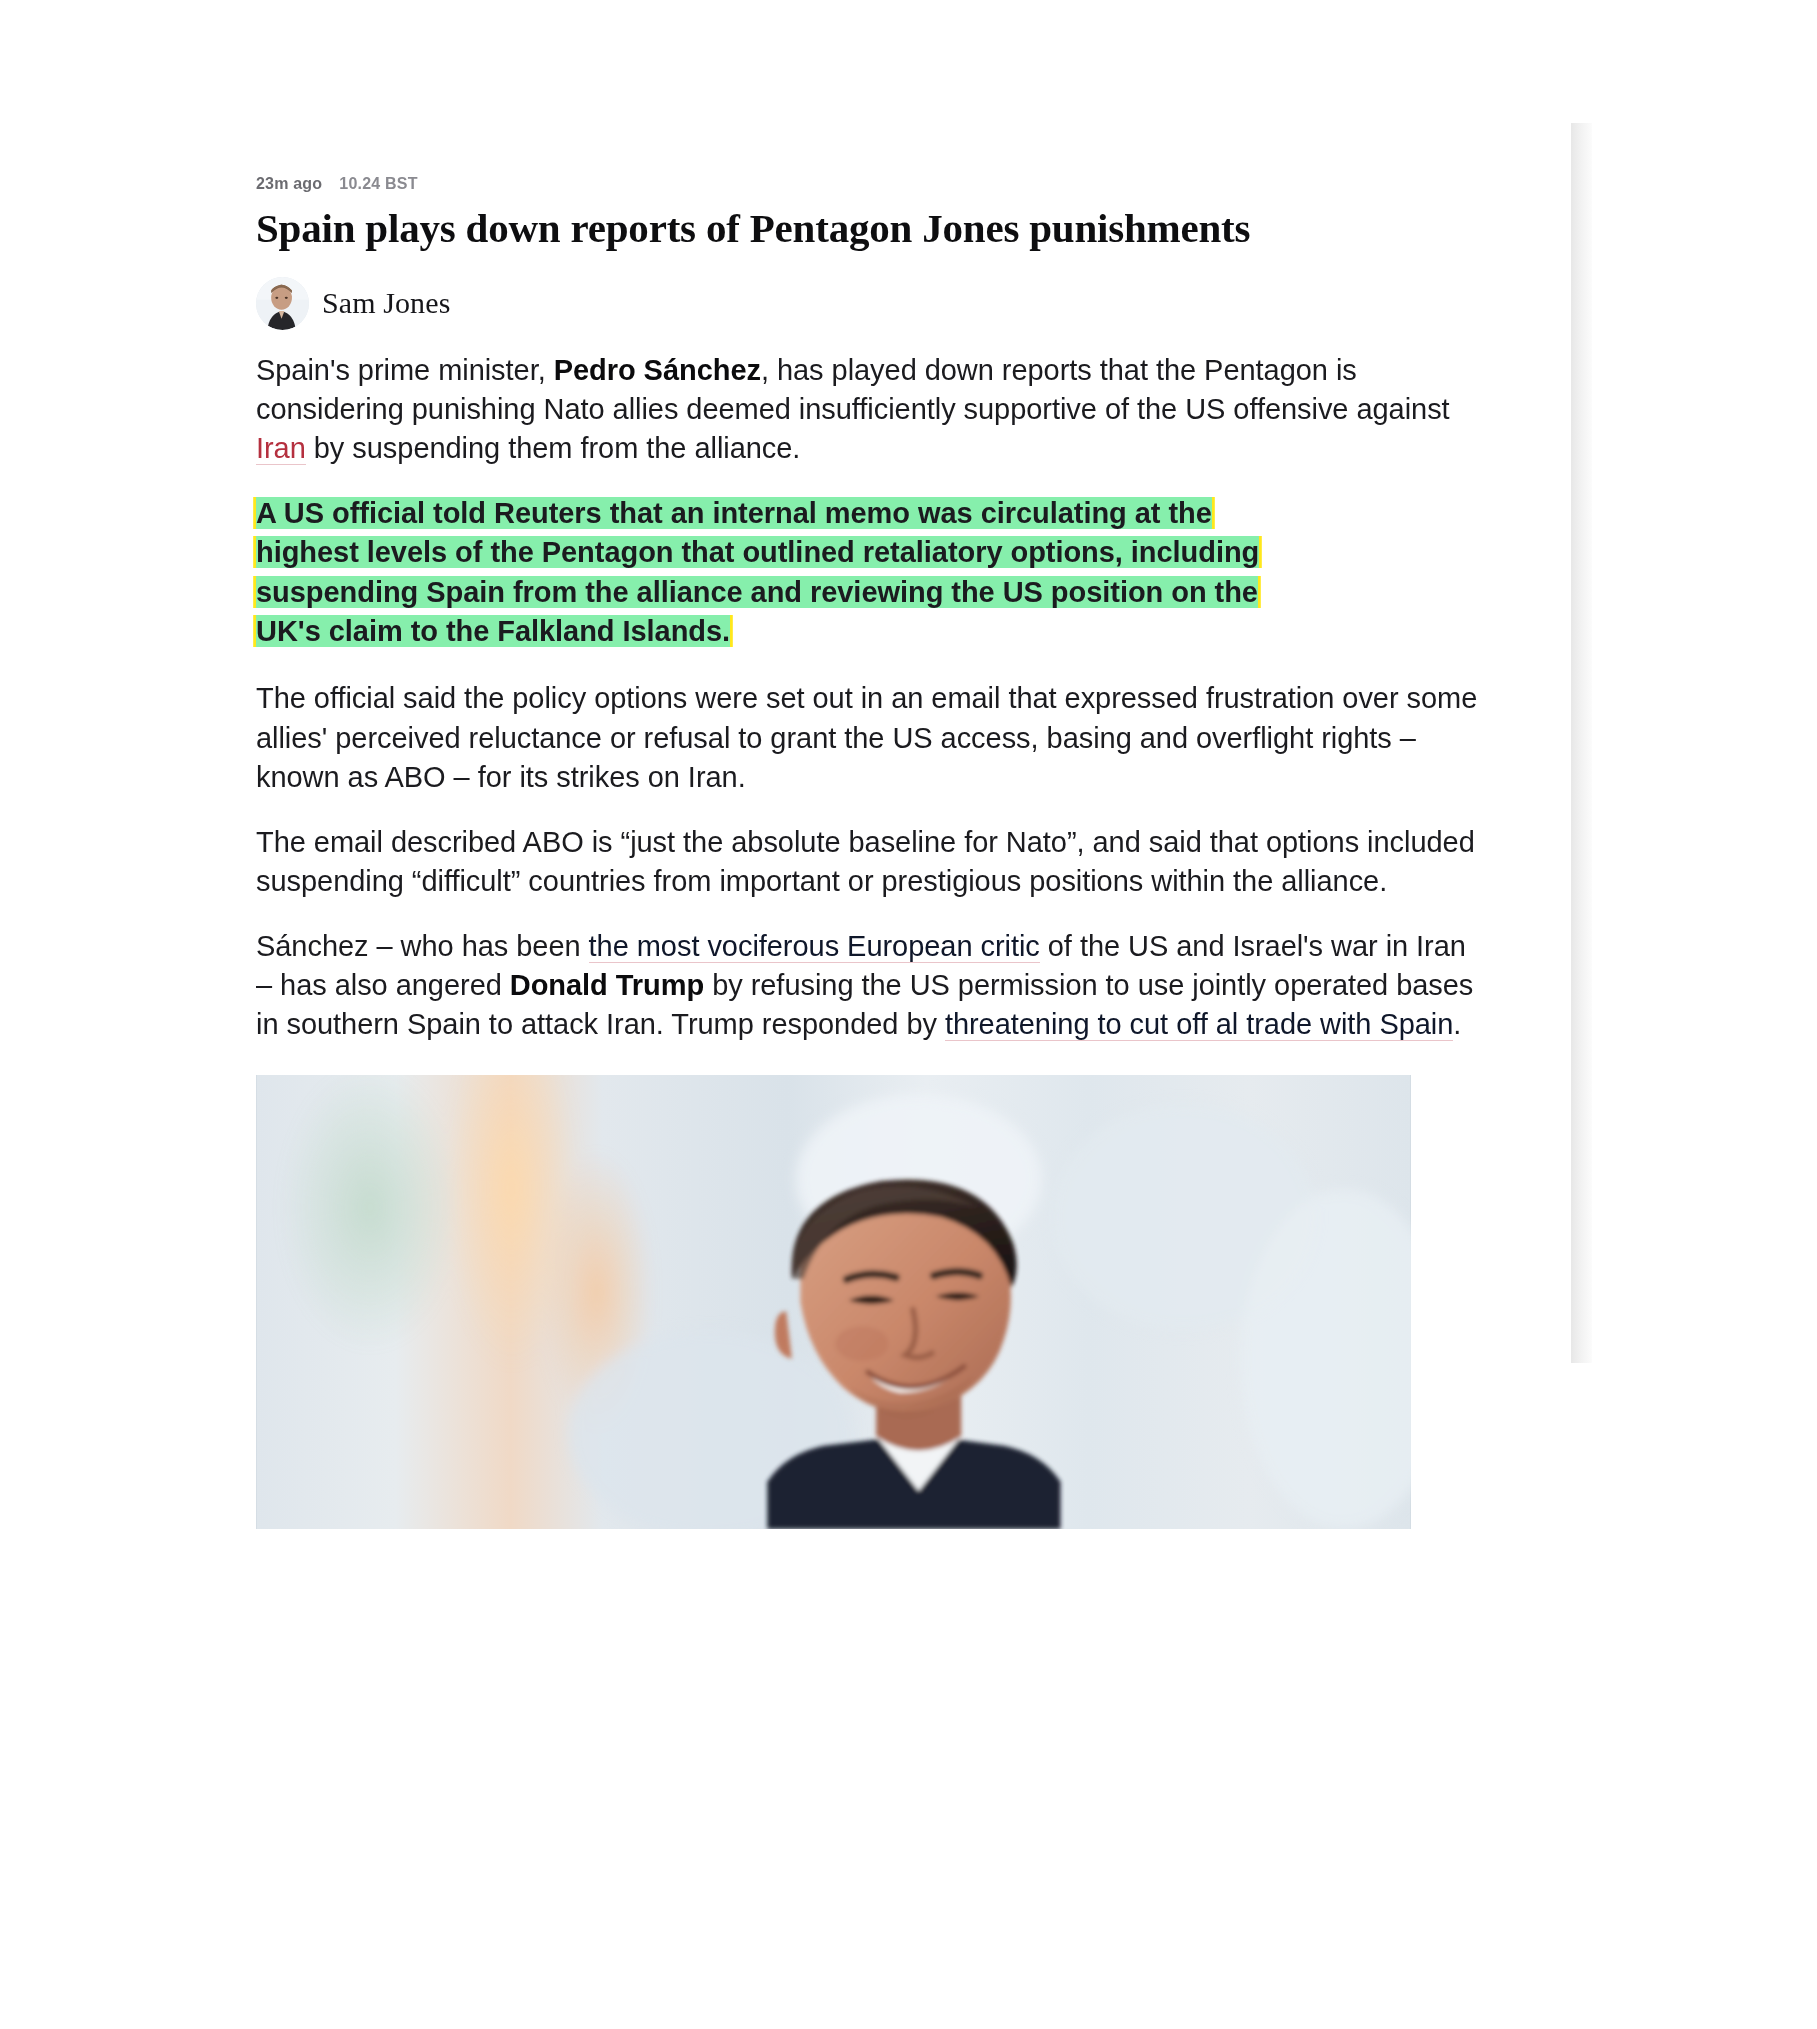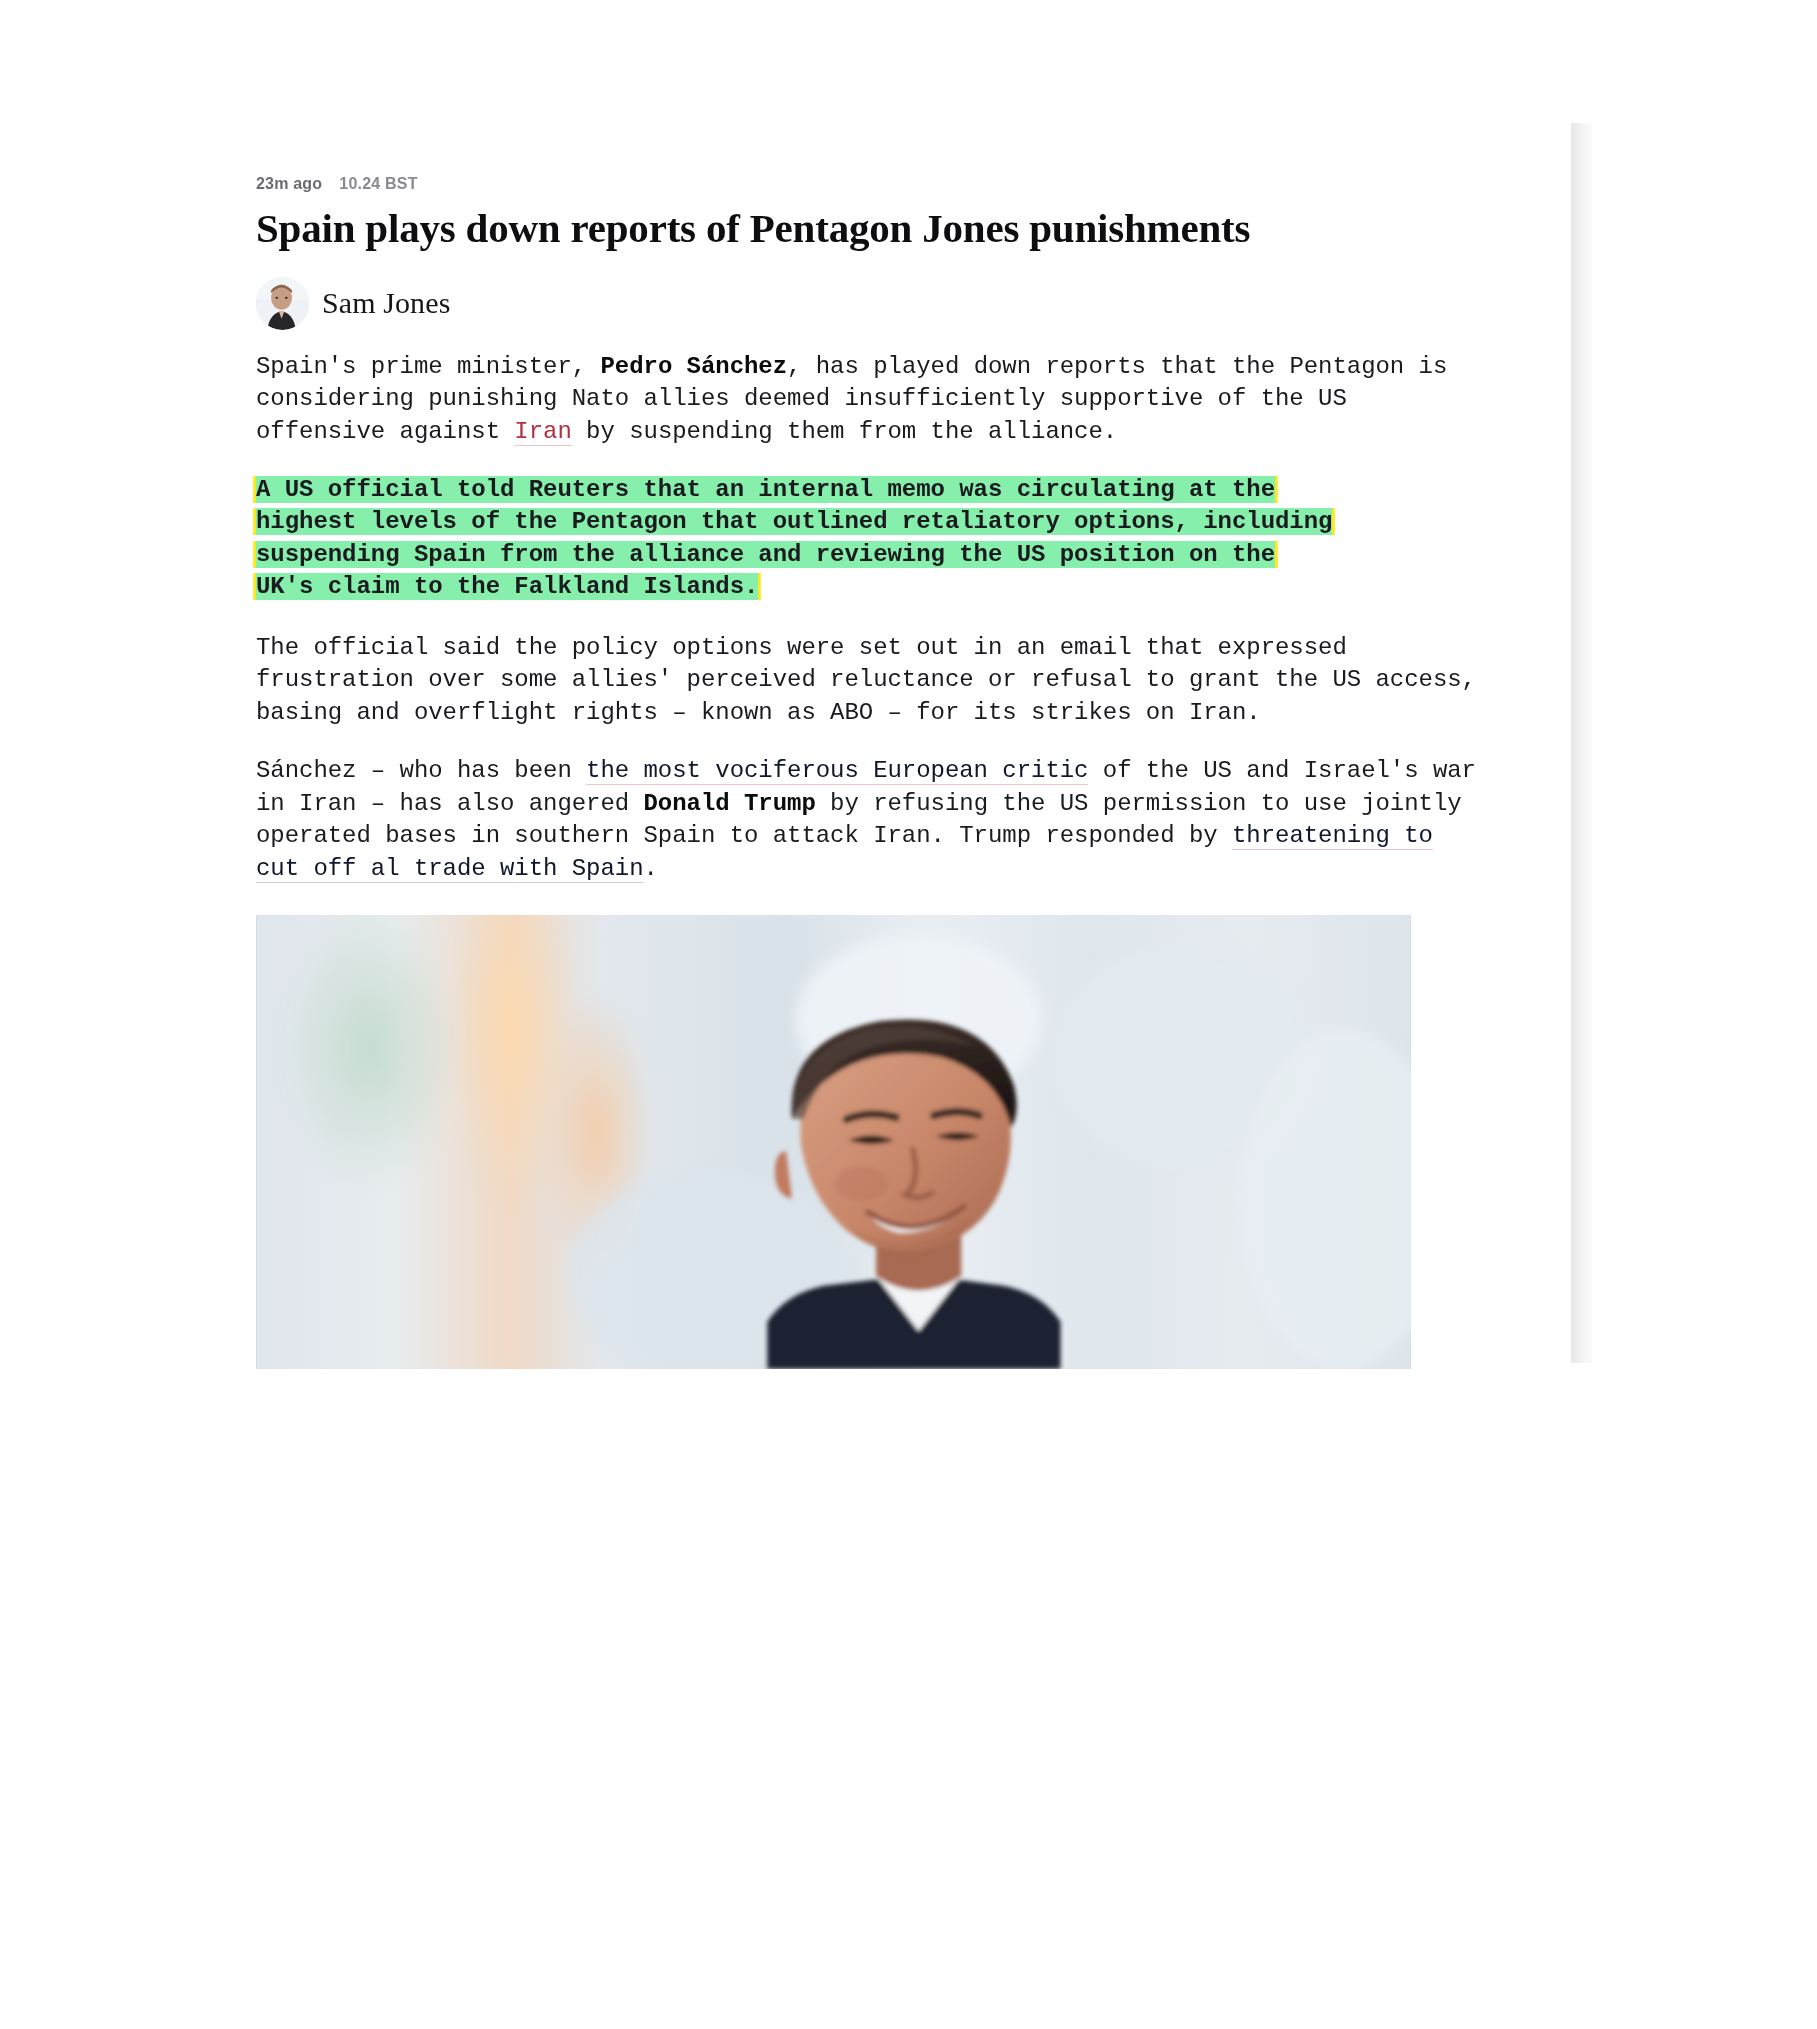--- a/index.html
+++ b/index.html
@@ -86,22 +86,22 @@
   }
   .avatar svg { display: block; width: 53px; height: 53px; filter: blur(0.6px); }
   .byline-name {
     font-family: "Liberation Serif", serif;
     font-size: 30px;
     color: #16161a;
     letter-spacing: 0.1px;
   }
 
   p.body-text {
-    font-family: Liberation Mono, monospace;
-    font-size: 24px;
+    font-family: Liberation Sans, sans-serif;
+    font-size: 29px;
     line-height: 1.355;
     color: #1b1b1f;
     margin: 0 0 25.6px 0;
     letter-spacing: -0.05px;
   }
   p.body-text:last-of-type { margin-bottom: 0; }
 
   .bold { font-weight: 700; color: #0b0b0d; }
   a.link {
     color: #b5303f;
@@ -178,20 +178,21 @@
 
     <p class="body-text highlighted">
       <span class="hl-line">A US official told Reuters that an internal memo was circulating at the</span><br>
       <span class="hl-line">highest levels of the Pentagon that outlined retaliatory options, including</span><br>
       <span class="hl-line">suspending Spain from the alliance and reviewing the US position on the</span><br>
       <span class="hl-line">UK's claim to the Falkland Islands.</span>
     </p>
 
     <p class="body-text">The official said the policy options were set out in an email that expressed frustration over some allies' perceived reluctance or refusal to grant the US access, basing and overflight rights – known as ABO – for its strikes on Iran.</p>
 
+    <p class="body-text">The email described ABO is “just the absolute baseline for Nato”, and said that options included suspending “difficult” countries from important or prestigious positions within the alliance.</p>
 
     <p class="body-text">
       <span>Sánchez – who has been </span><a class="link strong" href="#">the most vociferous European critic</a><span> of the US and Israel's war in Iran – has also angered </span><span class="bold">Donald Trump</span><span> by refusing the US permission to use jointly operated bases in southern Spain to attack Iran. Trump responded by </span><a class="link strong" href="#">threatening to cut off al trade with Spain</a><span>.</span>
     </p>
 
     <div class="photo-wrap">
       <svg width="1155" height="454" viewBox="0 0 1220 480" xmlns="http://www.w3.org/2000/svg" aria-hidden="true">
         <defs>
           <linearGradient id="bgGrad" x1="0" y1="0" x2="1" y2="0">
             <stop offset="0%" stop-color="#dfe6ec"></stop>

